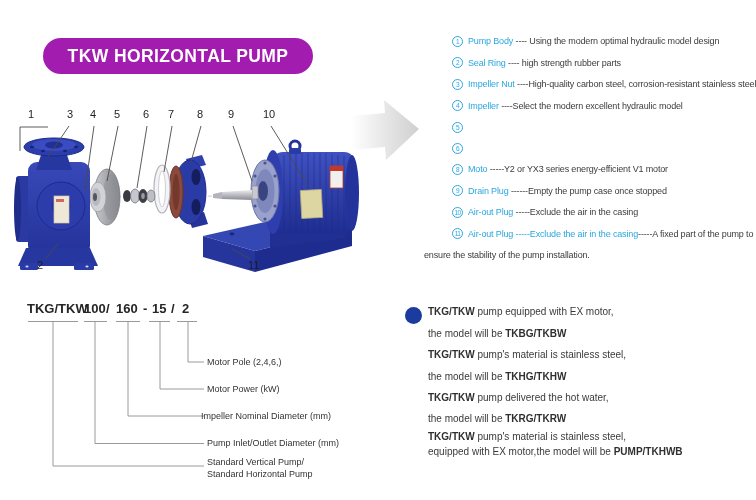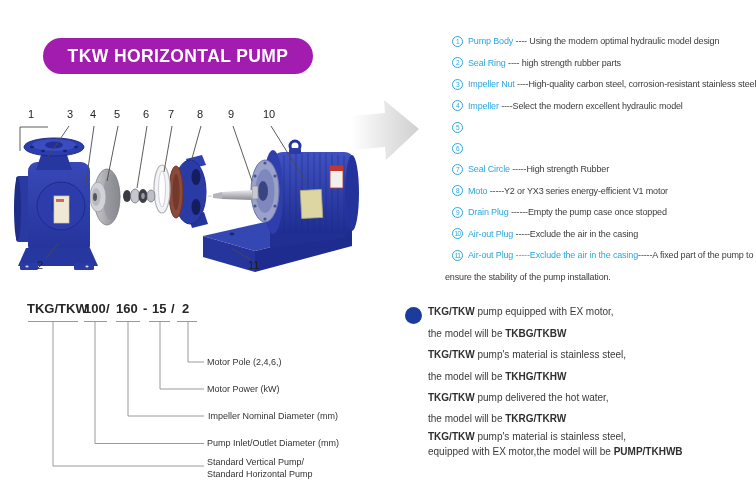--- a/index.html
+++ b/index.html
@@ -7,27 +7,27 @@
         font-family:"Liberation Sans",sans-serif;color:#3c3c3c;}
   .banner{position:absolute;left:43px;top:38px;width:270px;height:36px;border-radius:18px;
           background:#a21caf;display:flex;align-items:center;justify-content:center;}
   .banner-title{color:#fff;font-weight:bold;font-size:17.5px;letter-spacing:.4px;}
   .illu{position:absolute;left:0;top:0;width:756px;height:500px;}
   .callout{position:absolute;font-size:11px;color:#1e1e1e;line-height:11px;}
   
   .parts{position:absolute;left:424px;top:35px;width:332px;}
   .pitem{display:flex;align-items:flex-start;margin-bottom:9.5px;font-size:9px;
          letter-spacing:-0.15px;line-height:12px;white-space:nowrap;color:#3c3c3c;padding-left:28px;}
-  .pitem.wrap{white-space:normal;align-items:flex-end;}
+  .pitem.wrap{white-space:normal;}
   .circ{flex:0 0 auto;width:11px;height:11px;box-sizing:border-box;border:1px solid #2aa7e0;
         border-radius:50%;color:#2aa7e0;font-size:6.5px;line-height:9px;text-align:center;
         margin-right:5px;margin-top:0.5px;letter-spacing:-0.5px;}
   .pname{color:#2aa7e0;}
   .pdesc{color:#3c3c3c;}
-  .wrap2{margin-left:21px;font-size:9px;letter-spacing:-0.15px;line-height:12px;color:#3c3c3c;}
+  .wrap2{font-size:9px;letter-spacing:-0.15px;line-height:12px;color:#3c3c3c;}
   
   .mseg{position:absolute;font-size:13px;font-weight:bold;color:#262626;white-space:nowrap;}
   .mlabel{position:absolute;font-size:9px;color:#333;white-space:nowrap;line-height:11.5px;}
   
   .bullet{position:absolute;left:405px;top:307px;width:17px;height:17px;border-radius:50%;
           background:#1b3c9e;}
   .exblock{position:absolute;left:428px;top:300px;width:328px;height:170px;}
   .exline{position:absolute;left:0;font-size:10px;color:#3a3a3a;white-space:nowrap;}
   .exline b{color:#2f2f2f;}
 </style>
@@ -234,24 +234,20 @@
       <span class="circ">4</span>
       <span class="ptext"><span class="pname">Impeller</span><span class="pdesc"> ----Select the modern excellent hydraulic model</span></span>
     </div>
     <div class="pitem">
       <span class="circ">5</span>
     </div>
     <div class="pitem">
       <span class="circ">6</span>
     </div>
     <div class="pitem">
-      <span class="circ">7</span>
-      <span class="ptext"><span class="pname">Seal Circle</span><span class="pdesc"> -----High strength Rubber</span></span>
-    </div>
-    <div class="pitem">
       <span class="circ">8</span>
       <span class="ptext"><span class="pname">Moto</span><span class="pdesc"> -----Y2 or YX3 series energy-efficient V1 motor</span></span>
     </div>
     <div class="pitem">
       <span class="circ">9</span>
       <span class="ptext"><span class="pname">Drain Plug</span><span class="pdesc"> ------Empty the pump case once stopped</span></span>
     </div>
     <div class="pitem">
       <span class="circ">10</span>
       <span class="ptext"><span class="pname">Air-out Plug</span><span class="pdesc"> -----Exclude the air in the casing</span></span>
@@ -268,21 +264,21 @@
     <span class="mseg" style="left:84px;top:301px">100</span>
     <span class="mseg" style="left:106px;top:301px">/</span>
     <span class="mseg" style="left:116px;top:301px">160</span>
     <span class="mseg" style="left:143px;top:301px">-</span>
     <span class="mseg" style="left:152px;top:301px">15</span>
     <span class="mseg" style="left:171px;top:301px">/</span>
     <span class="mseg" style="left:182px;top:301px">2</span>
 
     <span class="mlabel" style="left:207px;top:357px">Motor Pole (2,4,6,)</span>
     <span class="mlabel" style="left:207px;top:384px">Motor Power (kW)</span>
-    <span class="mlabel" style="left:208px;top:411px">Impeller Nominal Diameter (mm)</span>
+    <span class="mlabel" style="left:201px;top:411px">Impeller Nominal Diameter (mm)</span>
     <span class="mlabel" style="left:207px;top:438px">Pump Inlet/Outlet Diameter (mm)</span>
     <span class="mlabel" style="left:207px;top:457px"><span>Standard Vertical Pump/</span><br><span>Standard Horizontal Pump</span></span>
   </div>
 
   <div class="bullet"></div>
   <div class="exblock">
     <div class="exline" style="top:6px"><span></span><b>TKG/TKW</b><span> pump equipped with EX motor,</span></div>
     <div class="exline" style="top:28px"><span>the model will be </span><b>TKBG/TKBW</b><span></span></div>
     <div class="exline" style="top:49px"><span></span><b>TKG/TKW</b><span> pump's material is stainless steel,</span></div>
     <div class="exline" style="top:71px"><span>the model will be </span><b>TKHG/TKHW</b><span></span></div>

